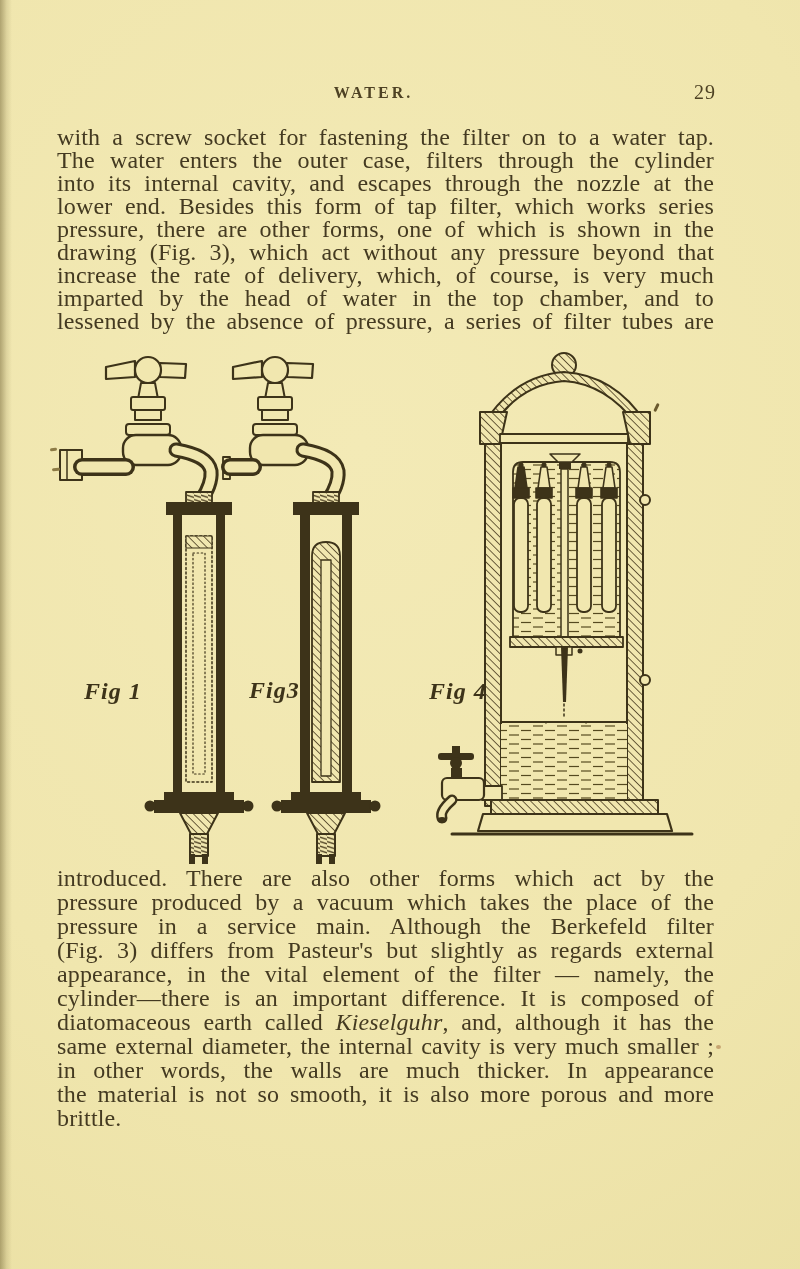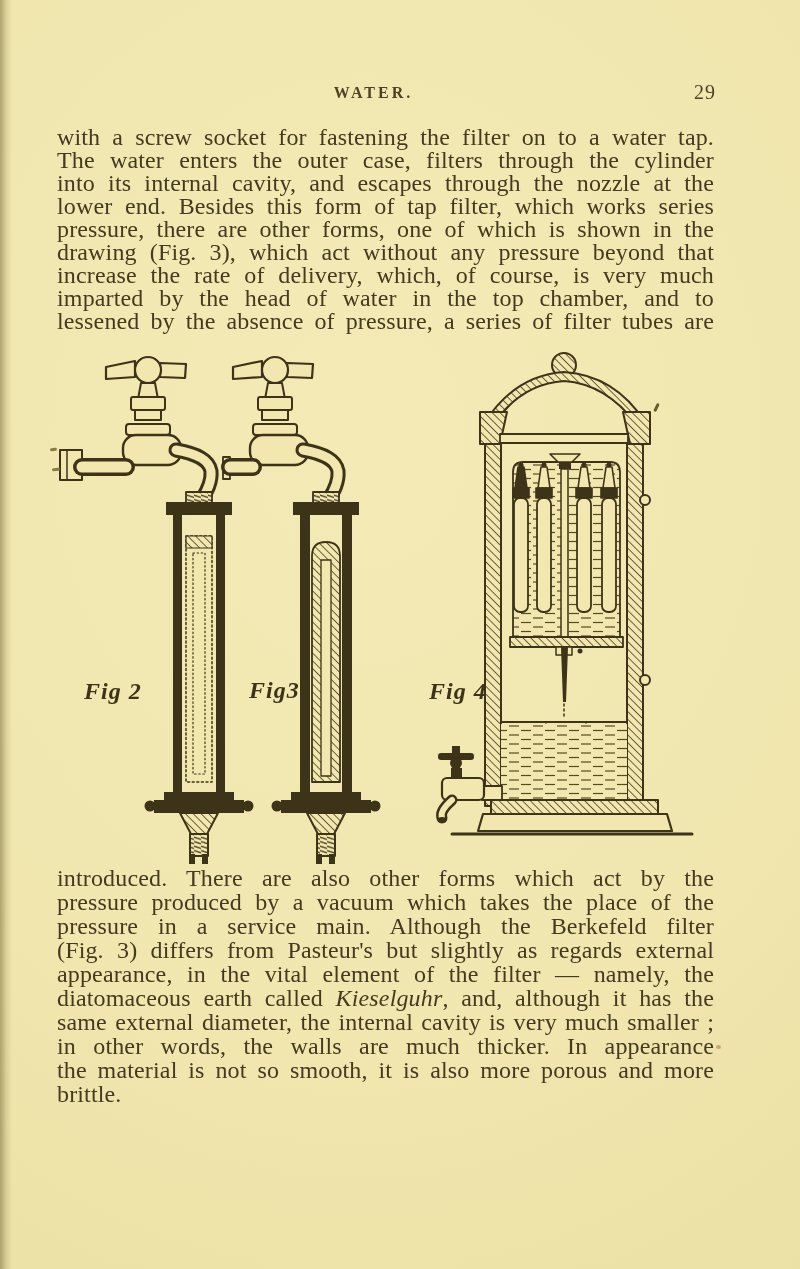--- a/index.html
+++ b/index.html
@@ -216,30 +216,31 @@
         <ellipse cx="402" cy="470" rx="4.5" ry="3" fill="#3d3319"></ellipse>
       </g>
       <g>
         <rect x="451" y="450" width="167" height="14" fill="url(#hx)" stroke="#3d3319" stroke-width="2"></rect>
         <polygon points="443,464 627,464 632,481 438,481" fill="#f1e7af" stroke="#3d3319" stroke-width="2.2"></polygon>
         <line x1="412" y1="484" x2="652" y2="484" stroke="#3d3319" stroke-width="3"></line>
       </g>
     </g>
   </svg>
 
-  <div class="fig-label" id="lab2">Fig 2</div>
+  <div class="fig-label" id="lab2">Fig 1</div>
   <div class="fig-label" id="lab3">Fig3</div>
   <div class="fig-label" id="lab4">Fig 4</div>
 
   <div class="para" id="para2">
     <div class="line">introduced. There are also other forms which act by the</div>
     <div class="line">pressure produced by a vacuum which takes the place of the</div>
     <div class="line">pressure in a service main. Although the Berkefeld filter</div>
     <div class="line">(Fig. 3) differs from Pasteur's but slightly as regards external</div>
     <div class="line">appearance, in the vital element of the filter — namely, the</div>
+    <div class="line">cylinder—there is an important difference. It is composed of</div>
     <div class="line"><span>diatomaceous earth called </span><span class="it">Kieselguhr</span><span>, and, although it has the</span></div>
     <div class="line">same external diameter, the internal cavity is very much smaller ;</div>
     <div class="line">in other words, the walls are much thicker. In appearance</div>
     <div class="line">the material is not so smooth, it is also more porous and more</div>
     <div class="line last">brittle.</div>
   </div>
 
   <div class="speck" id="sp1"></div>
   <div class="speck" id="sp2"></div>
   <div class="speck" id="sp3"></div>

